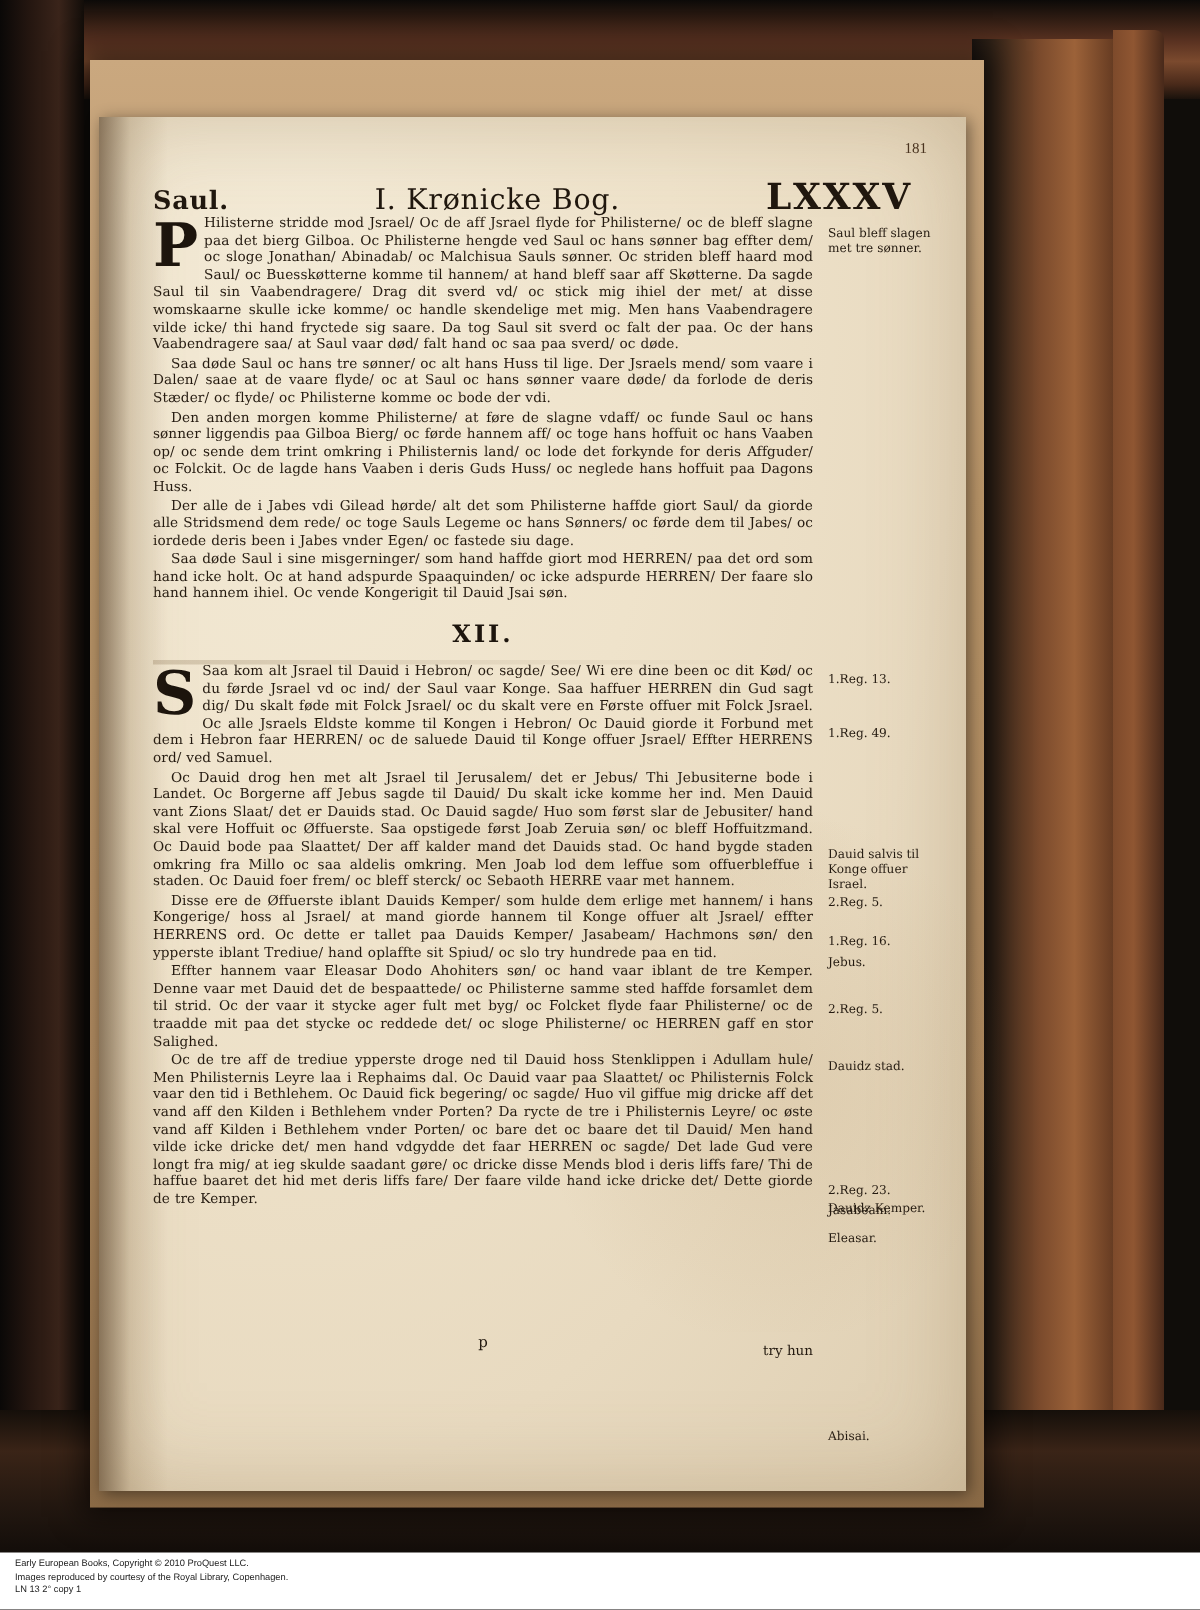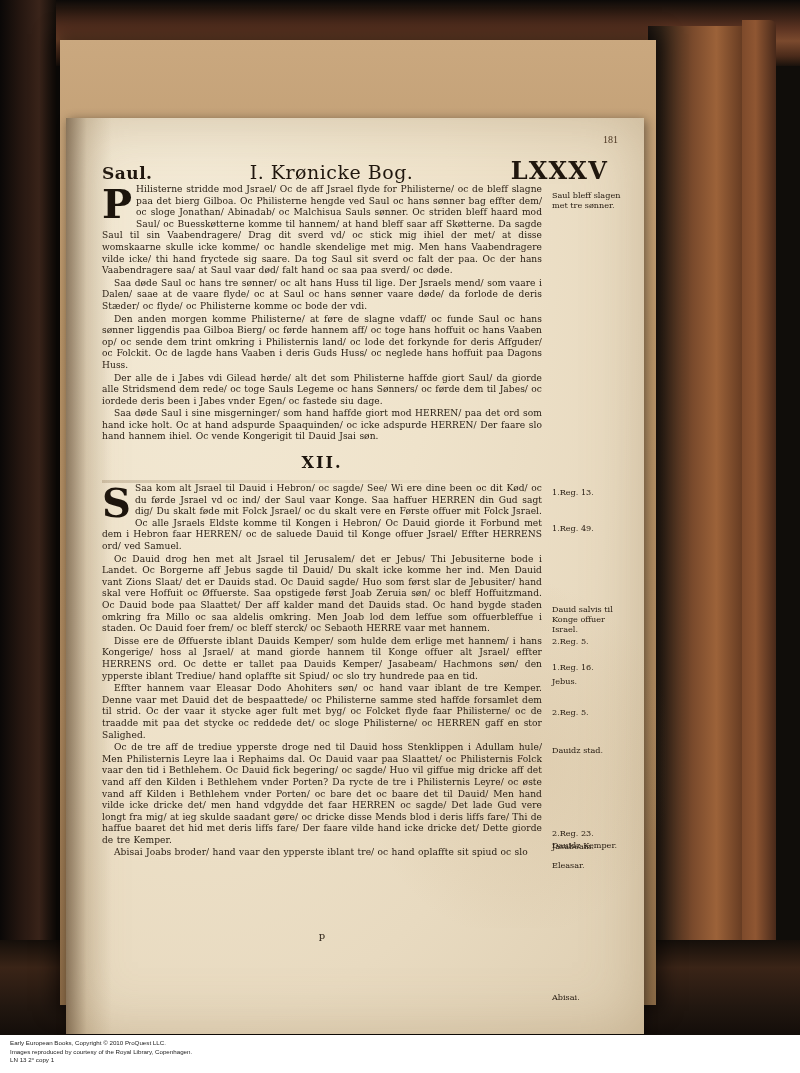--- a/index.html
+++ b/index.html
@@ -66,21 +66,20 @@
 
   
   .leaf {
     position: absolute;
     left: 66px; top: 78px;
     width: 578px; height: 916px;
     background:
       radial-gradient(ellipse at 22% 12%, #f3ead6 0%, #efe3cb 40%, #e8dac0 70%, #ddcdb0 100%);
     box-shadow: inset 0 0 60px rgba(150,120,80,0.35),
                 2px 2px 10px rgba(0,0,0,0.45);
-    margin-top: 40px;
   }
   .leaf::after {
     
     content: "";
     position: absolute;
     left: 0; top: 0;
     width: 46px; height: 100%;
     background: linear-gradient(90deg, rgba(70,45,20,0.55) 0%, rgba(120,90,50,0.18) 45%, rgba(255,255,255,0) 100%);
     pointer-events: none;
   }
@@ -264,41 +263,41 @@
 
         <div class="dropblock">
           <span class="dropcap">S</span>
           <p class="para">Saa kom alt Jsrael til Dauid i Hebron/ oc sagde/ See/ Wi ere dine been oc dit Kød/ oc du førde Jsrael vd oc ind/ der Saul vaar Konge. Saa haffuer HERREN din Gud sagt dig/ Du skalt føde mit Folck Jsrael/ oc du skalt vere en Første offuer mit Folck Jsrael. Oc alle Jsraels Eldste komme til Kongen i Hebron/ Oc Dauid giorde it Forbund met dem i Hebron faar HERREN/ oc de saluede Dauid til Konge offuer Jsrael/ Effter HERRENS ord/ ved Samuel.</p>
         </div>
 
         <p class="para indent">Oc Dauid drog hen met alt Jsrael til Jerusalem/ det er Jebus/ Thi Jebusiterne bode i Landet. Oc Borgerne aff Jebus sagde til Dauid/ Du skalt icke komme her ind. Men Dauid vant Zions Slaat/ det er Dauids stad. Oc Dauid sagde/ Huo som først slar de Jebusiter/ hand skal vere Hoffuit oc Øffuerste. Saa opstigede først Joab Zeruia søn/ oc bleff Hoffuitzmand. Oc Dauid bode paa Slaattet/ Der aff kalder mand det Dauids stad. Oc hand bygde staden omkring fra Millo oc saa aldelis omkring. Men Joab lod dem leffue som offuerbleffue i staden. Oc Dauid foer frem/ oc bleff sterck/ oc Sebaoth HERRE vaar met hannem.</p>
         <p class="para indent">Disse ere de Øffuerste iblant Dauids Kemper/ som hulde dem erlige met hannem/ i hans Kongerige/ hoss al Jsrael/ at mand giorde hannem til Konge offuer alt Jsrael/ effter HERRENS ord. Oc dette er tallet paa Dauids Kemper/ Jasabeam/ Hachmons søn/ den ypperste iblant Trediue/ hand oplaffte sit Spiud/ oc slo try hundrede paa en tid.</p>
         <p class="para indent">Effter hannem vaar Eleasar Dodo Ahohiters søn/ oc hand vaar iblant de tre Kemper. Denne vaar met Dauid det de bespaattede/ oc Philisterne samme sted haffde forsamlet dem til strid. Oc der vaar it stycke ager fult met byg/ oc Folcket flyde faar Philisterne/ oc de traadde mit paa det stycke oc reddede det/ oc sloge Philisterne/ oc HERREN gaff en stor Salighed.</p>
         <p class="para indent">Oc de tre aff de trediue ypperste droge ned til Dauid hoss Stenklippen i Adullam hule/ Men Philisternis Leyre laa i Rephaims dal. Oc Dauid vaar paa Slaattet/ oc Philisternis Folck vaar den tid i Bethlehem. Oc Dauid fick begering/ oc sagde/ Huo vil giffue mig dricke aff det vand aff den Kilden i Bethlehem vnder Porten? Da rycte de tre i Philisternis Leyre/ oc øste vand aff Kilden i Bethlehem vnder Porten/ oc bare det oc baare det til Dauid/ Men hand vilde icke dricke det/ men hand vdgydde det faar HERREN oc sagde/ Det lade Gud vere longt fra mig/ at ieg skulde saadant gøre/ oc dricke disse Mends blod i deris liffs fare/ Thi de haffue baaret det hid met deris liffs fare/ Der faare vilde hand icke dricke det/ Dette giorde de tre Kemper.</p>
-        <p class="para indent">Abisai Joabs broder/ hand vaar den ypperste iblant tre/ oc hand oplaffte sit spiud oc slo</p>
       </div>
 
       <div class="margincol">
         <div class="mnote" style="top:6px">Saul bleff slagen met tre sønner.</div>
         <div class="mnote" style="top:303px">1.Reg. 13.</div>
         <div class="mnote" style="top:339px">1.Reg. 49.</div>
         <div class="mnote" style="top:420px">Dauid salvis til Konge offuer Israel.</div>
         <div class="mnote" style="top:452px">2.Reg. 5.</div>
         <div class="mnote" style="top:478px">1.Reg. 16.</div>
         <div class="mnote" style="top:492px">Jebus.</div>
         <div class="mnote" style="top:523px">2.Reg. 5.</div>
         <div class="mnote" style="top:561px">Dauidz stad.</div>
         <div class="mnote" style="top:656px">Dauidz Kemper.</div>
         <div class="mnote" style="top:644px">2.Reg. 23.</div>
         <div class="mnote" style="top:657px">Jasabeam.</div>
         <div class="mnote" style="top:676px">Eleasar.</div>
         <div class="mnote" style="top:808px">Abisai.</div>
       </div>
 
       <div class="signature">p</div>
+      <div class="catchword">try hun</div>
 
     </div>
   </div>
 </div>
 
 <div class="credit">
   <div>Early European Books, Copyright © 2010 ProQuest LLC.</div>
   <div>Images reproduced by courtesy of the Royal Library, Copenhagen.</div>
   <div>LN 13 2° copy 1</div>
 </div>

